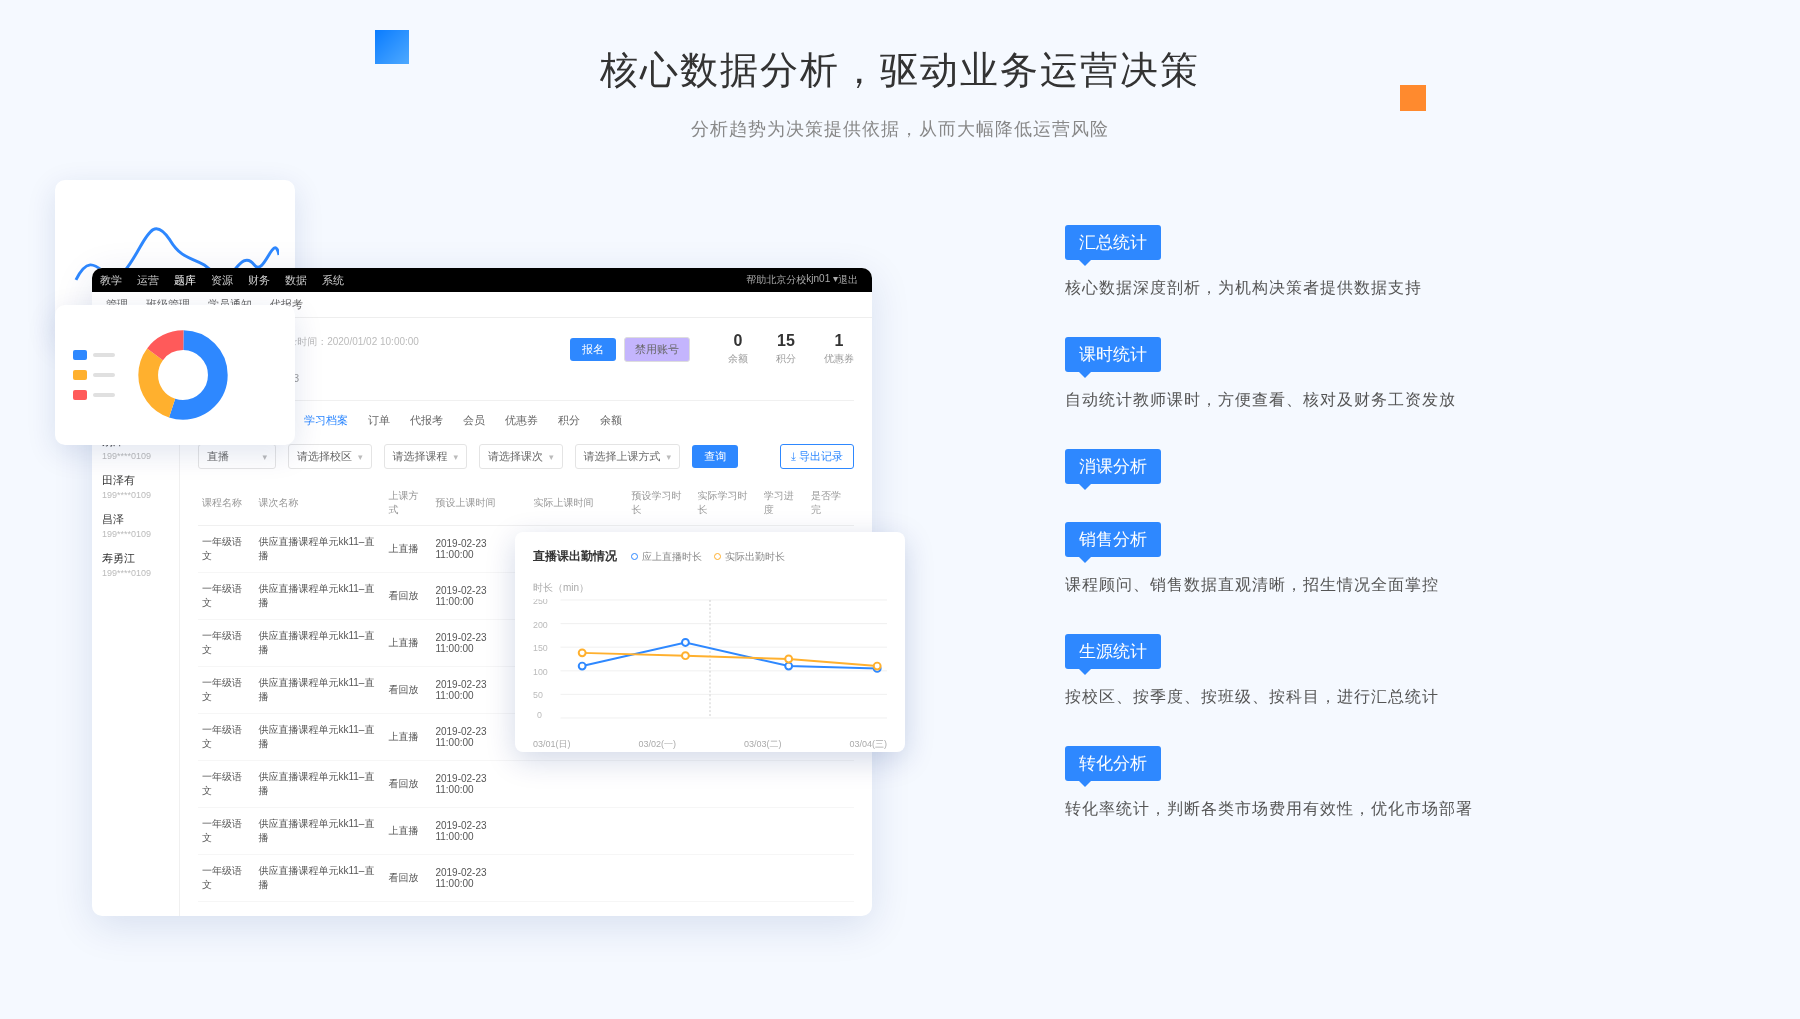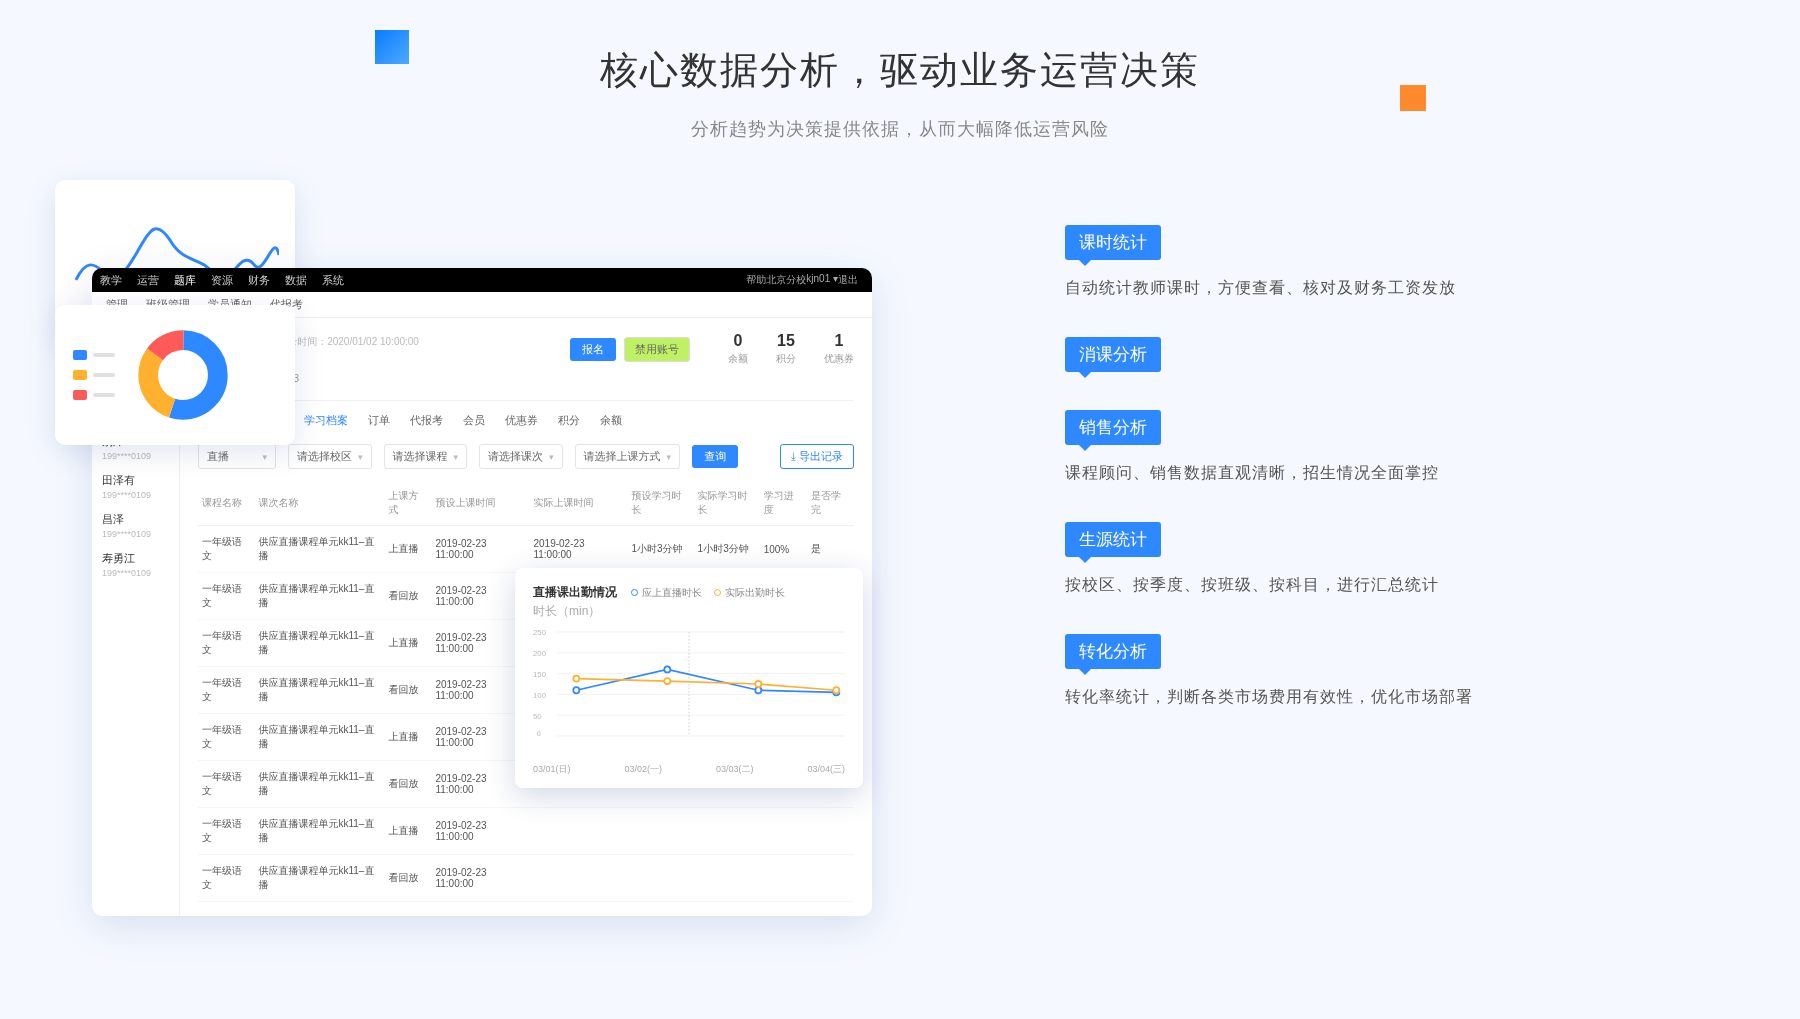--- a/index.html
+++ b/index.html
@@ -33,21 +33,21 @@
 .app-side .srow .sub{font-size:9px;color:#bbb;margin-top:2px}
 .app-side .srow.sel{color:#2e88ff;background:#f3f8ff}
 
 .app-main{flex:1;padding:14px 18px;position:relative}
 .profile{display:flex;justify-content:space-between;align-items:flex-start;border-bottom:1px solid #f0f0f0;padding-bottom:14px}
 .profile .info .name{font-size:14px;font-weight:600;color:#333;display:inline-block}
 .profile .info .meta{font-size:10px;color:#bbb;margin-left:8px}
 .profile .info .row{font-size:10px;color:#999;margin-top:4px}
 .profile .actions{display:flex;gap:8px;align-items:center}
 .btn-p{background:#2e88ff;color:#fff;border:none;border-radius:3px;padding:4px 12px;font-size:11px;cursor:pointer}
-.btn-o{background:#bef264;border:1px solid #ddd;color:#666;border-radius:3px;padding:4px 10px;font-size:11px;cursor:pointer}
+.btn-o{background:#c4b5fd;border:1px solid #ddd;color:#666;border-radius:3px;padding:4px 10px;font-size:11px;cursor:pointer}
 .stats{display:flex;gap:28px;margin-left:30px}
 .stats .st{text-align:center}
 .stats .st .num{font-size:16px;font-weight:600;color:#333}
 .stats .st .lab{font-size:10px;color:#999;margin-top:2px}
 
 .tabs{display:flex;gap:20px;font-size:11px;color:#666;margin-top:12px}
 .tabs span.active{color:#2e88ff}
 
 .filters{display:flex;gap:12px;align-items:center;margin-top:16px;font-size:11px;color:#999}
 .pill{border:1px solid transparent;padding:3px 10px;border-radius:3px;cursor:pointer}
@@ -66,43 +66,47 @@
 .card-line svg{width:100%;height:100%}
 
 
 .card-donut{position:absolute;left:55px;top:305px;width:240px;height:140px;background:#fff;border-radius:10px;box-shadow:0 8px 30px rgba(0,40,120,.12);display:flex;align-items:center;padding:18px;gap:22px;z-index:3}
 .legend{display:flex;flex-direction:column;gap:10px}
 .legend .it{display:flex;align-items:center;gap:6px}
 .legend .sw{width:14px;height:10px;border-radius:2px}
 .legend .bar{width:22px;height:4px;border-radius:2px;background:#e0e0e0}
 
 
-.popup{position:absolute;left:515px;top:568px;width:348px;height:220px;background:#fff;border-radius:8px;box-shadow:0 8px 30px rgba(0,40,120,.18);padding:16px 18px;z-index:5}
+.popup{position:absolute;left:515px;top:532px;width:390px;height:220px;background:#fff;border-radius:8px;box-shadow:0 8px 30px rgba(0,40,120,.18);padding:16px 18px;z-index:5}
 .popup .hd{display:flex;align-items:center;gap:14px;font-size:12px}
 .popup .hd .title{font-weight:600;color:#333}
 .popup .hd .lg{display:flex;gap:12px;font-size:10px;color:#888}
 .popup .hd .dot{display:inline-block;width:7px;height:7px;border-radius:50%;border:1.5px solid;margin-right:4px;vertical-align:middle}
-.popup .ylab{font-size:12px;color:#aaa;margin-top:2px}
+.popup .ylab{font-size:10px;color:#aaa;margin-top:16px}
 .popup .chartwrap{position:relative;height:135px;margin-top:4px}
 .popup .tooltip{position:absolute;right:26px;top:22px;background:#fff;border:1px solid #eee;border-radius:4px;box-shadow:0 3px 10px rgba(0,0,0,.08);padding:7px 10px;font-size:10px;color:#666;line-height:1.7}
 .popup .tooltip b{color:#333}
 .popup .xaxis{display:flex;justify-content:space-between;font-size:9px;color:#aaa;margin-top:4px}
 
 </style>
 </head>
 <body>
 
 <div class="hero">
   <div class="blue-sq"></div>
   <div class="orange-sq"></div>
   <h1>核心数据分析，驱动业务运营决策</h1>
   <p>分析趋势为决策提供依据，从而大幅降低运营风险</p>
 </div>
 
 <div class="features" id="features">
+    <div class="feature">
+      <span class="tag">汇总统计</span>
+      <div class="desc">核心数据深度剖析，为机构决策者提供数据支持</div>
+    </div>
     <div class="feature">
       <span class="tag">课时统计</span>
       <div class="desc">自动统计教师课时，方便查看、核对及财务工资发放</div>
     </div>
     <div class="feature">
       <span class="tag">消课分析</span>
     </div>
     <div class="feature">
       <span class="tag">销售分析</span>
       <div class="desc">课程顾问、销售数据直观清晰，招生情况全面掌控</div>

